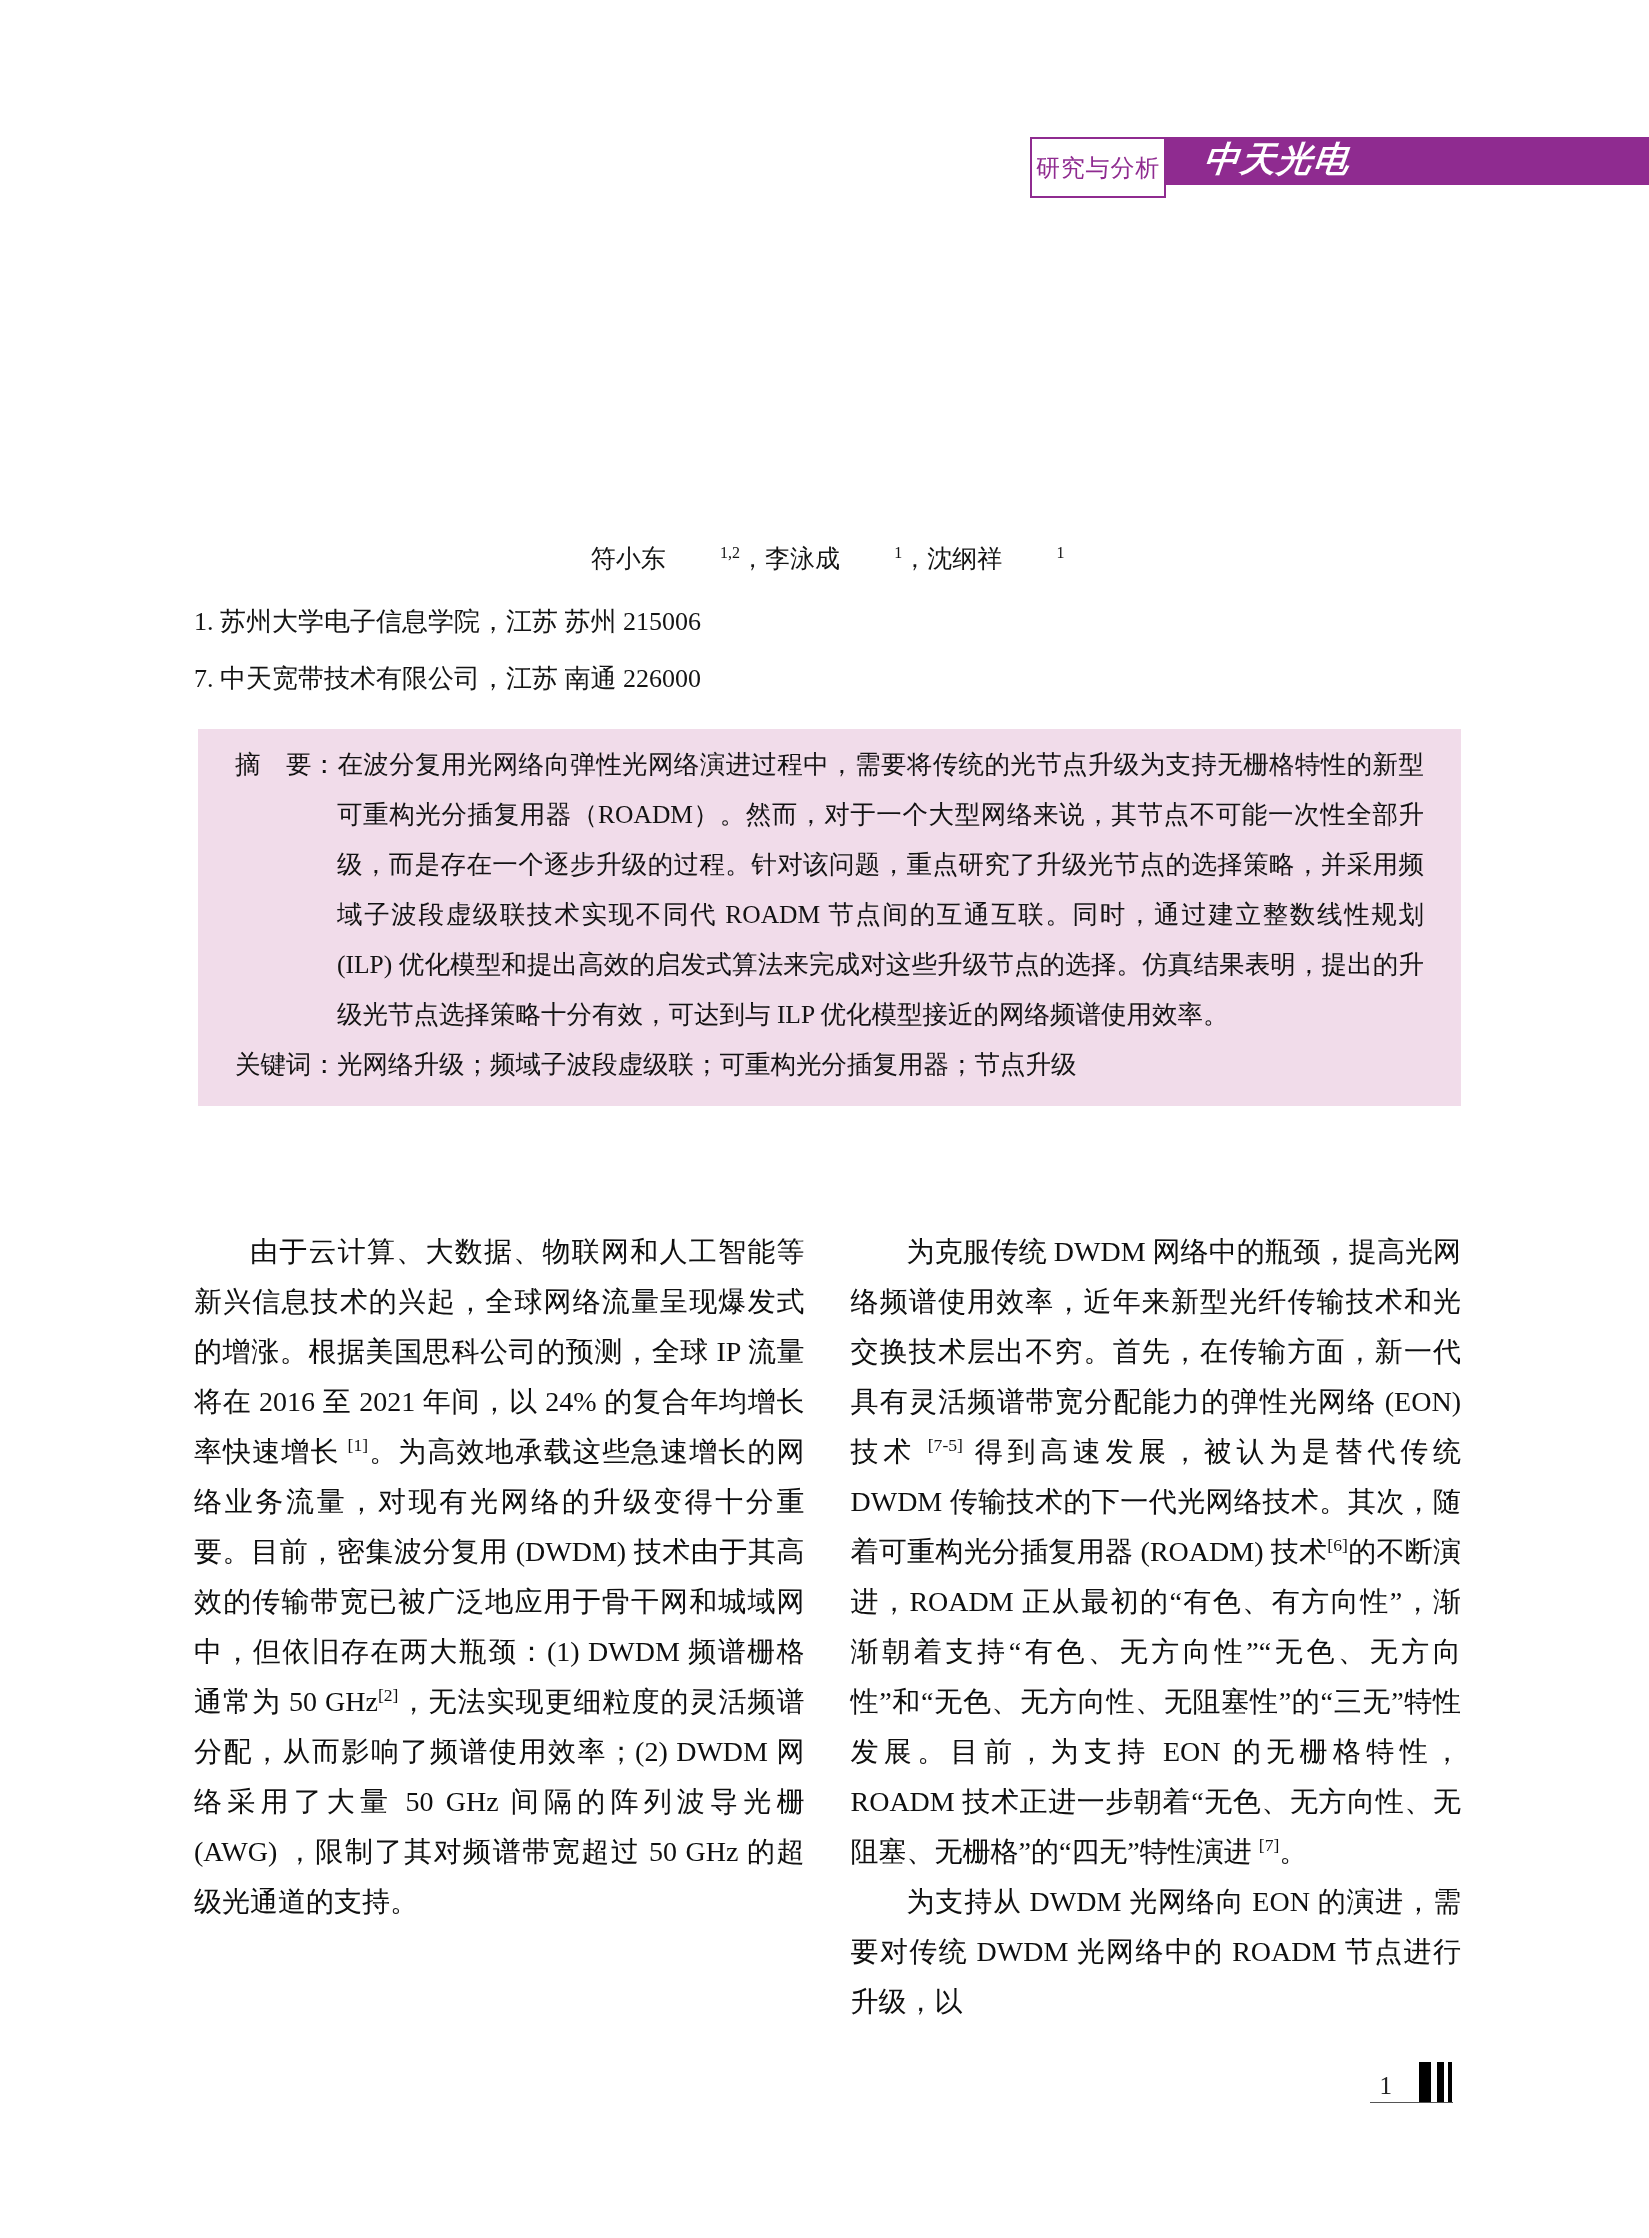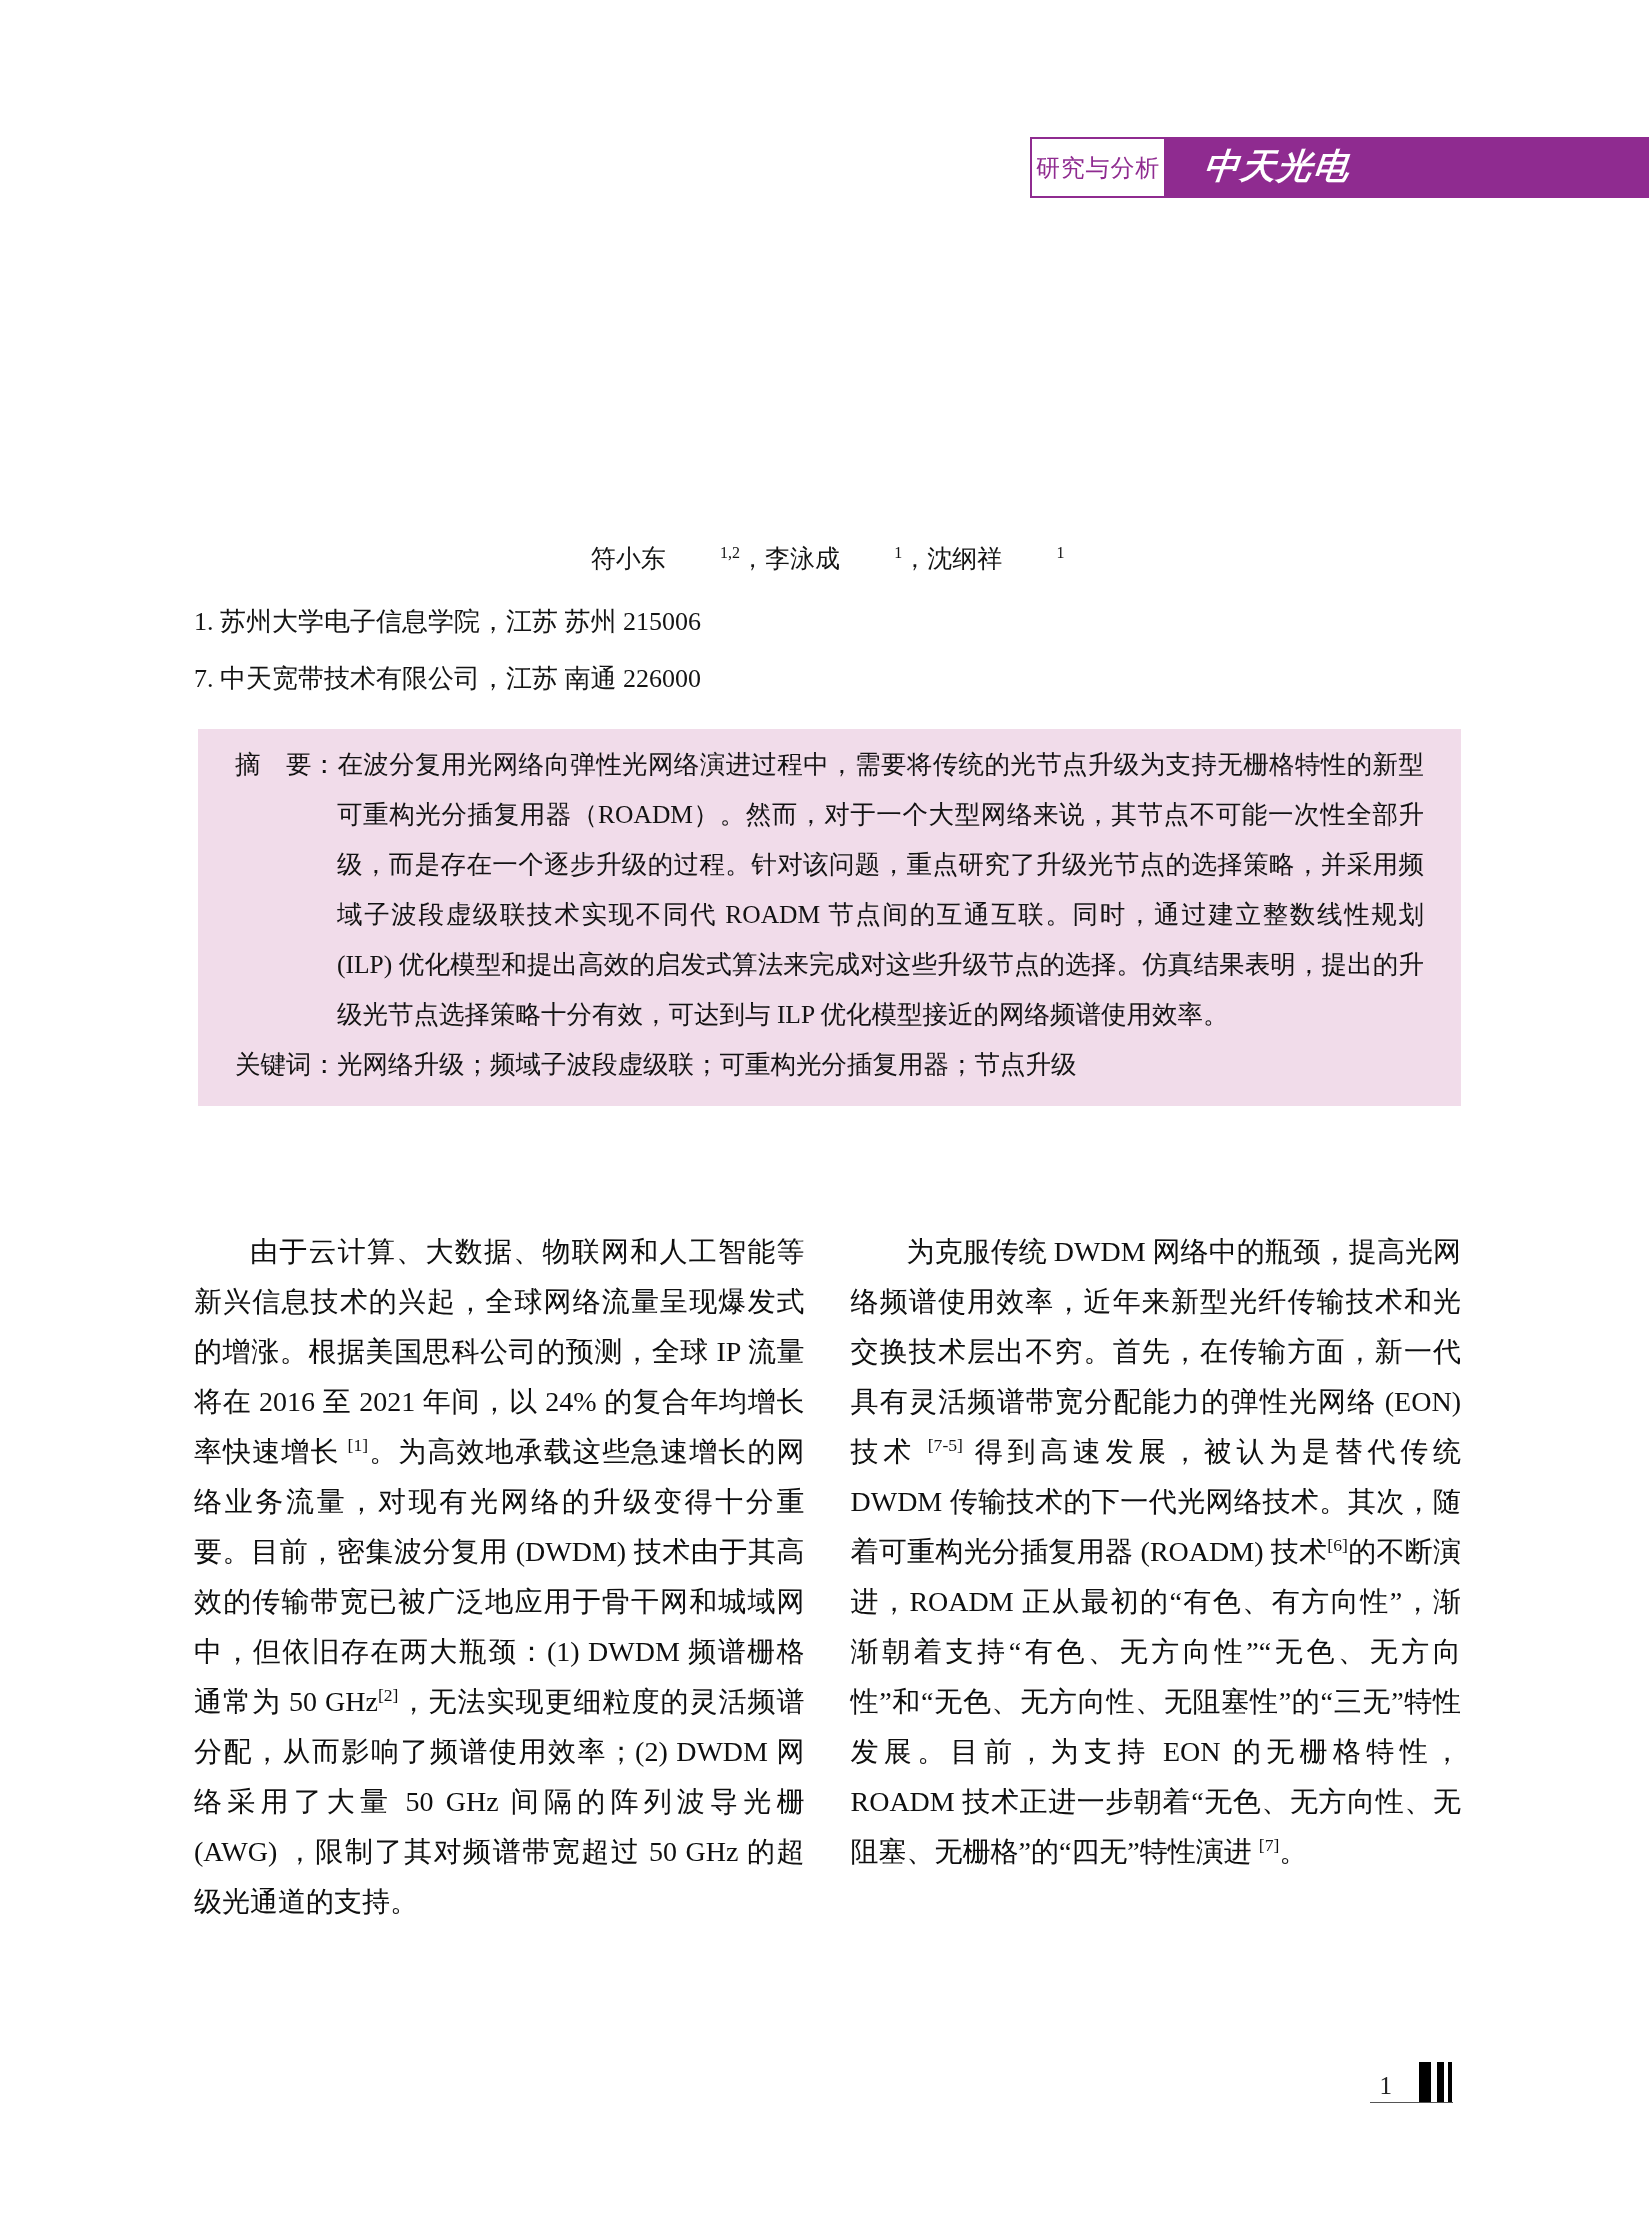--- a/index.html
+++ b/index.html
@@ -12,21 +12,21 @@
     position:relative;
     width:1650px;height:2239px;
     background:#ffffff;
     overflow:hidden;
     font-family:"Liberation Serif","DejaVu Serif",serif;
     color:var(--ink);
   }
 
   
   .header-bar{
-    position:absolute;left:1030px;top:137px;width:620px;height:61px;
+    position:absolute;left:1030px;top:137px;width:620px;height:48px;
     background:var(--purple);
   }
   .header-tag{
     position:absolute;left:0;top:0;width:136px;height:61px;
     background:#ffffff;border:2.4px solid var(--purple);
     box-sizing:border-box;
     display:flex;align-items:center;justify-content:center;
     font-family:"Liberation Sans","DejaVu Sans",sans-serif;
     font-size:24px;color:var(--purple);letter-spacing:0.8px;
   }
@@ -120,20 +120,21 @@
       <span class="kw-label">关键词：</span><span>光网络升级；频域子波段虚级联；可重构光分插复用器；节点升级</span>
     </p>
   </div>
 
   <div class="columns">
     <div class="col">
       <p class="body-para">由于云计算、大数据、物联网和人工智能等新兴信息技术的兴起，全球网络流量呈现爆发式的增涨。根据美国思科公司的预测，全球 IP 流量将在 2016 至 2021 年间，以 24% 的复合年均增长率快速增长 <sup>[1]</sup>。为高效地承载这些急速增长的网络业务流量，对现有光网络的升级变得十分重要。目前，密集波分复用 (DWDM) 技术由于其高效的传输带宽已被广泛地应用于骨干网和城域网中，但依旧存在两大瓶颈：(1) DWDM 频谱栅格通常为 50 GHz<sup>[2]</sup>，无法实现更细粒度的灵活频谱分配，从而影响了频谱使用效率；(2) DWDM 网络采用了大量 50 GHz 间隔的阵列波导光栅 (AWG) ，限制了其对频谱带宽超过 50 GHz 的超级光通道的支持。</p>
     </div>
     <div class="col">
       <p class="body-para">为克服传统 DWDM 网络中的瓶颈，提高光网络频谱使用效率，近年来新型光纤传输技术和光交换技术层出不穷。首先，在传输方面，新一代具有灵活频谱带宽分配能力的弹性光网络 (EON) 技术 <sup>[7-5]</sup> 得到高速发展，被认为是替代传统 DWDM 传输技术的下一代光网络技术。其次，随着可重构光分插复用器 (ROADM) 技术<sup>[6]</sup>的不断演进，ROADM 正从最初的“有色、有方向性”，渐渐朝着支持“有色、无方向性”“无色、无方向性”和“无色、无方向性、无阻塞性”的“三无”特性发展。目前，为支持 EON 的无栅格特性，ROADM 技术正进一步朝着“无色、无方向性、无阻塞、无栅格”的“四无”特性演进 <sup>[7]</sup>。</p>
+      <p class="body-para">为支持从 DWDM 光网络向 EON 的演进，需要对传统 DWDM 光网络中的 ROADM 节点进行升级，以</p>
     </div>
   </div>
 
   <div class="footer">
     <span class="page-num">1</span>
     <span class="footer-bars">
       <span class="bar b1"></span>
       <span class="bar b2"></span>
       <span class="bar b3"></span>
     </span>

